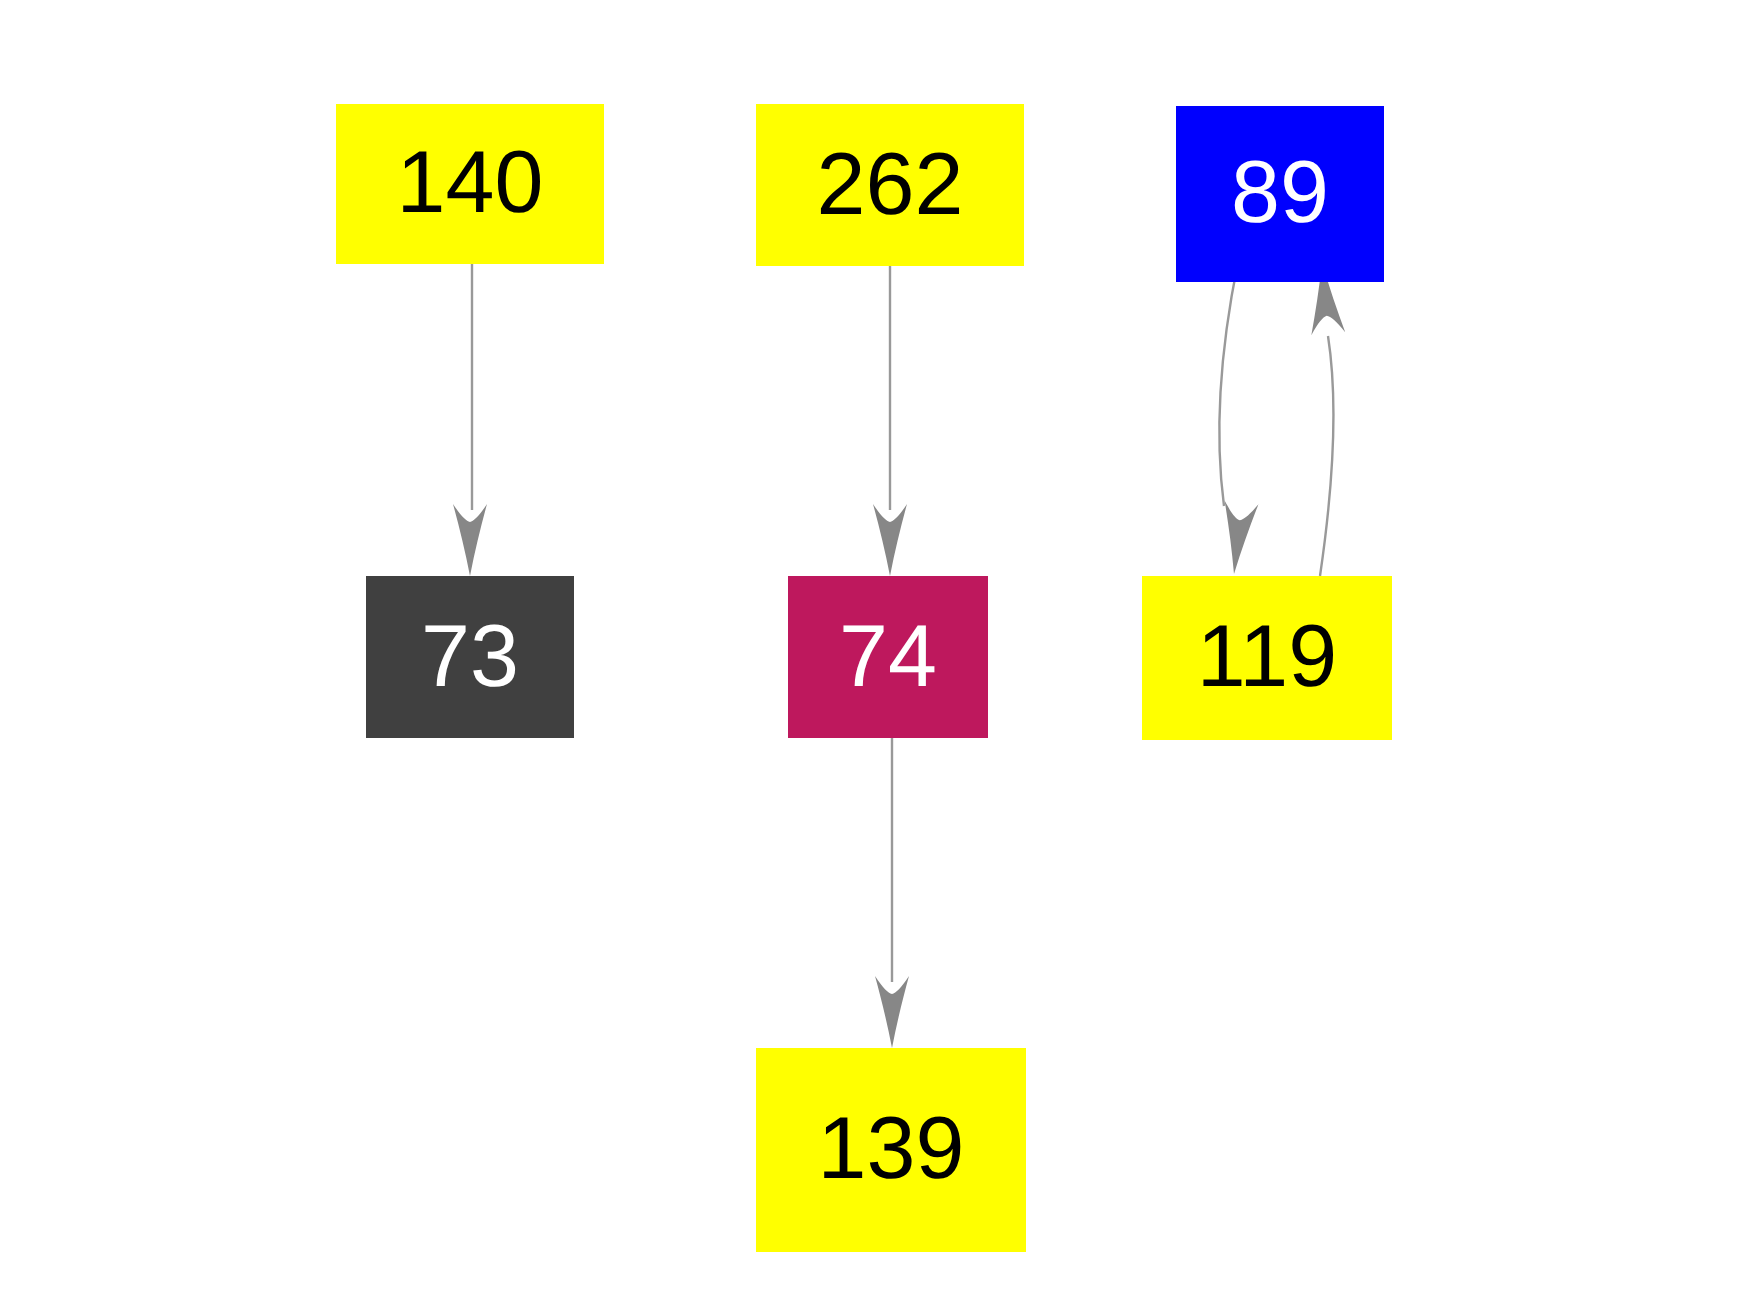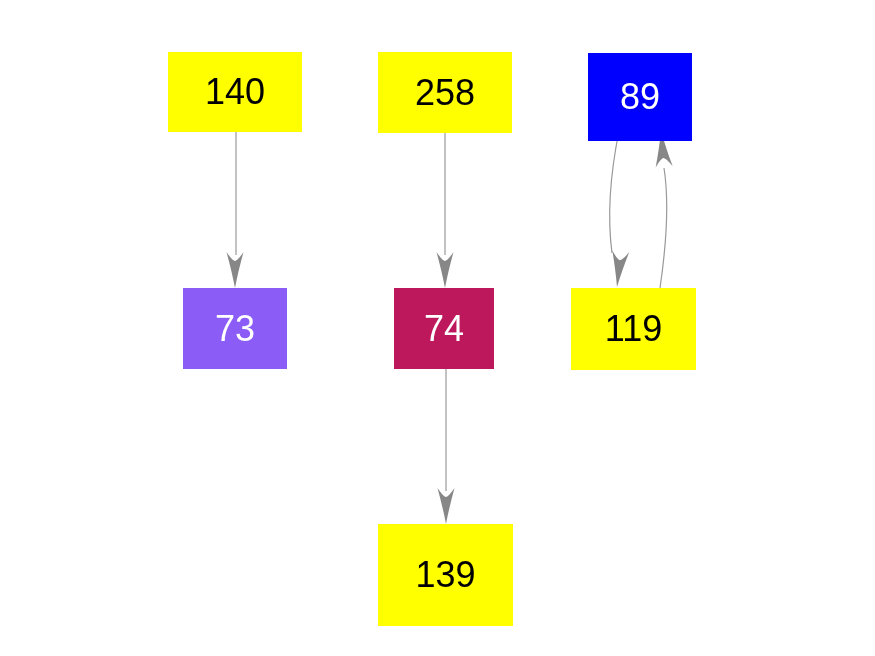--- a/index.html
+++ b/index.html
@@ -25,21 +25,21 @@
     stroke-width: 1.2;
   }
   .edge-head {
     stroke: none;
   }
   .node {
     position: absolute;
     display: flex;
     align-items: center;
     justify-content: center;
-    font-size: 36px;
+    font-size: 44px;
     line-height: 1;
     user-select: none;
   }
 </style>
 </head>
 <body>
 
 <div class="canvas">
 
   <svg class="edges-layer" width="875" height="656" viewBox="0 0 875 656">
@@ -69,28 +69,28 @@
       <path class="edge-head" d="M 0 0 C -2.5 -13 -5.5 -25 -8.5 -36 C -4.5 -30 -2 -27.5 0 -27 C 2 -27.5 4.5 -30 8.5 -36 C 5.5 -25 2.5 -13 0 0 Z" transform="translate(661,131) rotate(175)" fill="#878787"></path>
     </g>
 
   </svg>
 
   <div class="node" style="left:168px;top:52px;width:134px;height:80px;background:#ffff00;color:#000000">
     <span class="node-label">140</span>
   </div>
 
   <div class="node" style="left:378px;top:52px;width:134px;height:81px;background:#ffff00;color:#000000">
-    <span class="node-label">258</span>
+    <span class="node-label">262</span>
   </div>
 
   <div class="node" style="left:588px;top:53px;width:104px;height:88px;background:#0000fe;color:#ffffff">
     <span class="node-label">89</span>
   </div>
 
-  <div class="node" style="left:183px;top:288px;width:104px;height:81px;background:#8b5cf6;color:#ffffff">
+  <div class="node" style="left:183px;top:288px;width:104px;height:81px;background:#404040;color:#ffffff">
     <span class="node-label">73</span>
   </div>
 
   <div class="node" style="left:394px;top:288px;width:100px;height:81px;background:#be185d;color:#ffffff">
     <span class="node-label">74</span>
   </div>
 
   <div class="node" style="left:571px;top:288px;width:125px;height:82px;background:#ffff00;color:#000000">
     <span class="node-label">119</span>
   </div>

